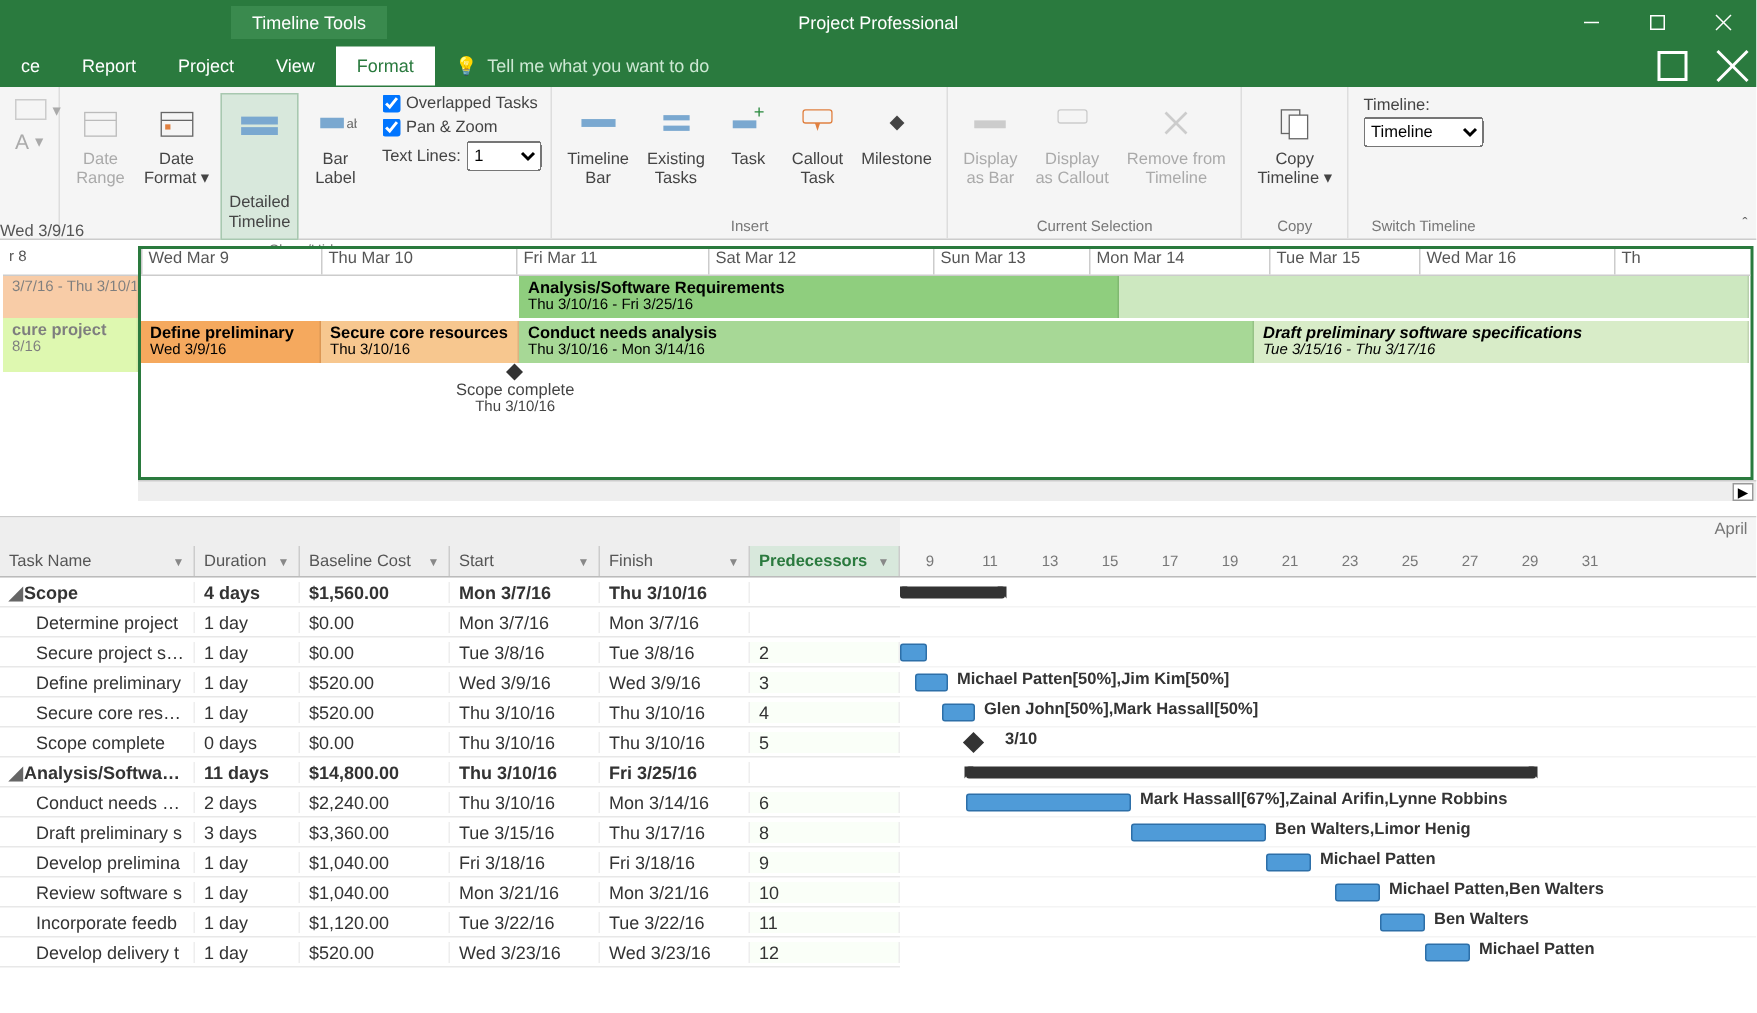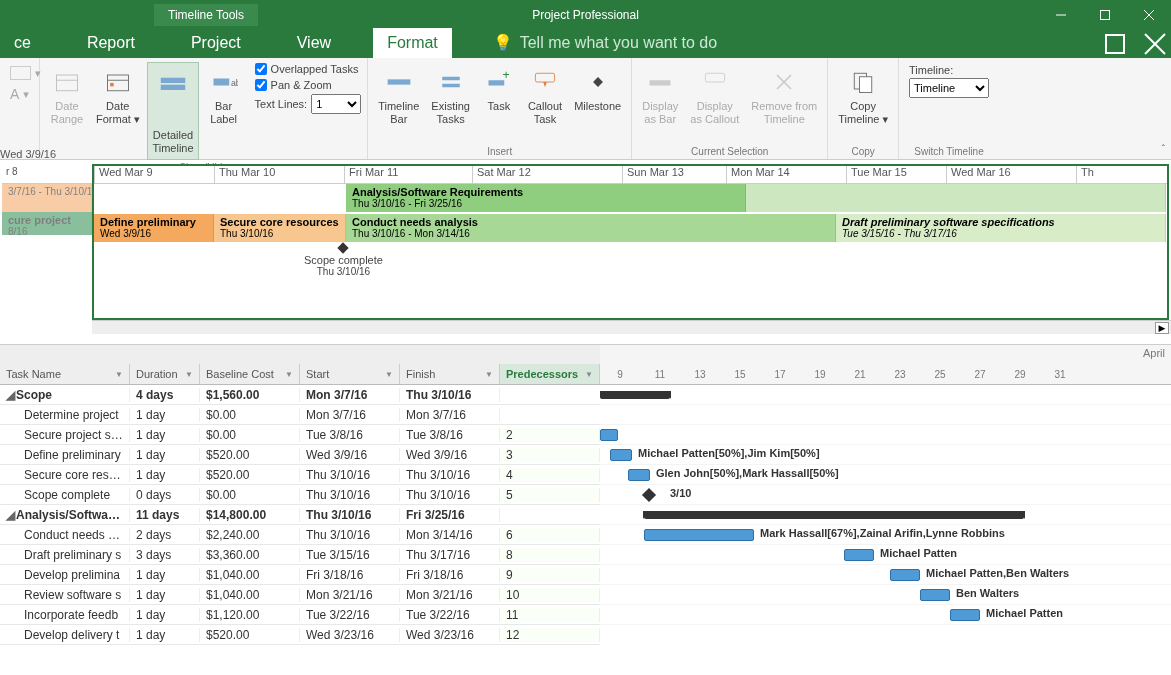--- a/index.html
+++ b/index.html
@@ -7,21 +7,21 @@
 
 
 .titlebar { background: #2a7a3e; height: 30px; display: flex; align-items: center; color: #ffffff; font-size: 12px; position: relative; }
 .titlebar .tool-tab { background: #3a8a4e; padding: 4px 14px; margin-left: 154px; }
 .titlebar .app-title { position: absolute; left: 50%; transform: translateX(-50%); }
 .titlebar .winbtns { position: absolute; right: 0; display: flex; }
 .titlebar .winbtn { width: 44px; height: 30px; display: flex; align-items: center; justify-content: center; cursor: pointer; }
 .titlebar .winbtn svg { width: 12px; height: 12px; }
 
 
-.ribbontabs { background: #2a7a3e; height: 28px; display: flex; align-items: flex-end; color: #fff; font-size: 16px; padding-left: 0; position: relative; gap: 28px; }
+.ribbontabs { background: #2a7a3e; height: 28px; display: flex; align-items: center; color: #fff; font-size: 12px; padding-left: 0; position: relative; }
 .ribbontabs .rtab { padding: 6px 14px; cursor: pointer; }
 .ribbontabs .rtab.active { background: #fff; color: #2a7a3e; }
 .ribbontabs .tellme { display: flex; align-items: center; gap: 6px; padding: 6px 14px; color: #cde8d3; }
 .ribbontabs .sub-winbtns { position: absolute; right: 4px; top: 2px; display: flex; gap: 16px; }
 .ribbontabs .sub-winbtns .winbtn { width: 24px; height: 24px; display: flex; align-items: center; justify-content: center; cursor: pointer; }
 
 
 .ribbon { background: #f5f5f5; height: 102px; border-bottom: 1px solid #ccc; display: flex; font-size: 11px; color: #444; position: relative; }
 .rgroup { border-right: 1px solid #ddd; padding: 4px 6px 2px; display: flex; flex-direction: column; justify-content: space-between; }
 .rgroup .controls { display: flex; gap: 4px; align-items: flex-start; flex: 1; }
@@ -334,21 +334,21 @@
 <div style="position:relative; margin-left:92px;">
   <div class="toplabel">Wed 3/9/16</div>
 
   <div class="tlwrap">
 
     <div class="tlprev">
       <div style="height:18px;font-size:10px;color:#555;border-bottom:1px solid #ccc;padding-left:4px;">r 8</div>
       <div class="tlbar" style="position:relative;background:#f29b52;opacity:.5;width:90px;height:28px;">
         <div class="t2">3/7/16 - Thu 3/10/16</div>
       </div>
-      <div class="tlbar" style="position:relative;background:#15803d;opacity:.5;width:90px;height:23px;">
+      <div class="tlbar" style="position:relative;background:#bef264;opacity:.5;width:90px;height:36px;">
         <div class="t1">cure project</div>
         <div class="t2">8/16</div>
       </div>
     </div>
 
     <div class="tlheader" id="tlheader">
         <div class="tick" style="width: 120px;">Wed Mar 9</div>
         <div class="tick" style="width: 130px;">Thu Mar 10</div>
         <div class="tick" style="width: 128px;">Fri Mar 11</div>
         <div class="tick" style="width: 150px;">Sat Mar 12</div>
@@ -574,20 +574,24 @@
           <div class="gantlabel" style="left: 70px;">3/10</div>
         </div>
         <div class="gantrow">
           <div class="ganttbar summary" style="left: 44px; width: 380px;"></div>
         </div>
         <div class="gantrow">
           <div class="ganttbar" style="left: 44px; width: 110px;"></div>
           <div class="gantlabel" style="left: 160px;">Mark Hassall[67%],Zainal Arifin,Lynne Robbins</div>
         </div>
         <div class="gantrow">
+          <div class="ganttbar" style="left: 154px; width: 90px;"></div>
+          <div class="gantlabel" style="left: 250px;">Ben Walters,Limor Henig</div>
+        </div>
+        <div class="gantrow">
           <div class="ganttbar" style="left: 244px; width: 30px;"></div>
           <div class="gantlabel" style="left: 280px;">Michael Patten</div>
         </div>
         <div class="gantrow">
           <div class="ganttbar" style="left: 290px; width: 30px;"></div>
           <div class="gantlabel" style="left: 326px;">Michael Patten,Ben Walters</div>
         </div>
         <div class="gantrow">
           <div class="ganttbar" style="left: 320px; width: 30px;"></div>
           <div class="gantlabel" style="left: 356px;">Ben Walters</div>

